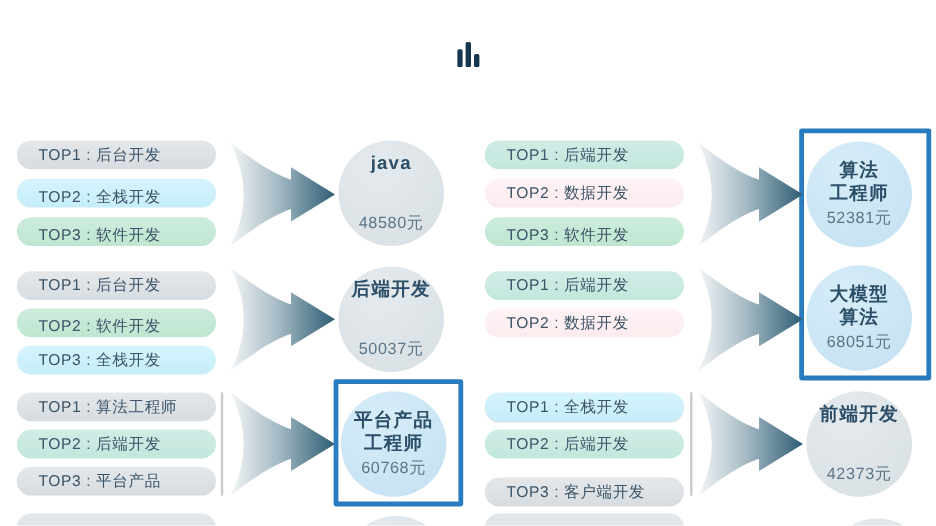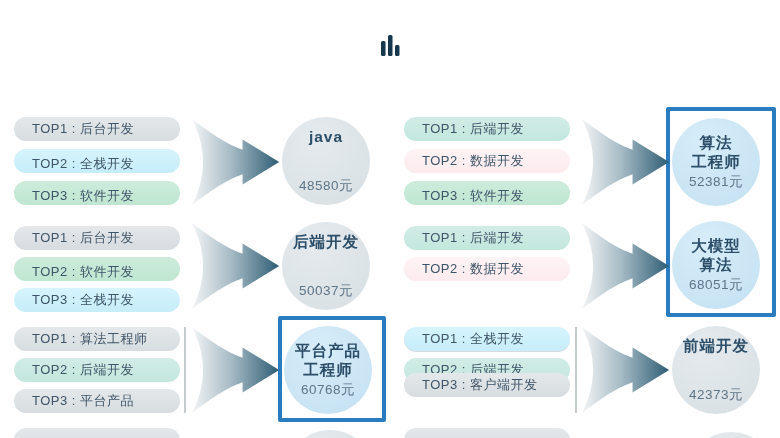--- a/index.html
+++ b/index.html
@@ -161,21 +161,21 @@
 算法</span>
   <span class="job-salary">68051元</span>
 </div>
 
 <div class="pill" style="left:404px;top:327px;" data-variant="cyan">
   <span>TOP1 : 全栈开发</span>
 </div>
 <div class="pill" style="left:404px;top:358px;" data-variant="teal">
   <span>TOP2 : 后端开发</span>
 </div>
-<div class="pill" style="left:404px;top:373px;" data-variant="gray">
+<div class="pill" style="left:404px;top:398px;" data-variant="gray">
   <span>TOP3 : 客户端开发</span>
 </div>
 <svg class="arrow" style="left:578px;top:324px;" width="94" height="92" viewBox="0 0 100 92">
     <use href="#arrowp"></use>
   </svg>
 <div class="circle" style="left:672px;top:326px;" data-hl="false">
   <span class="job-name">前端开发</span>
   <span class="job-salary">42373元</span>
 </div>
 

